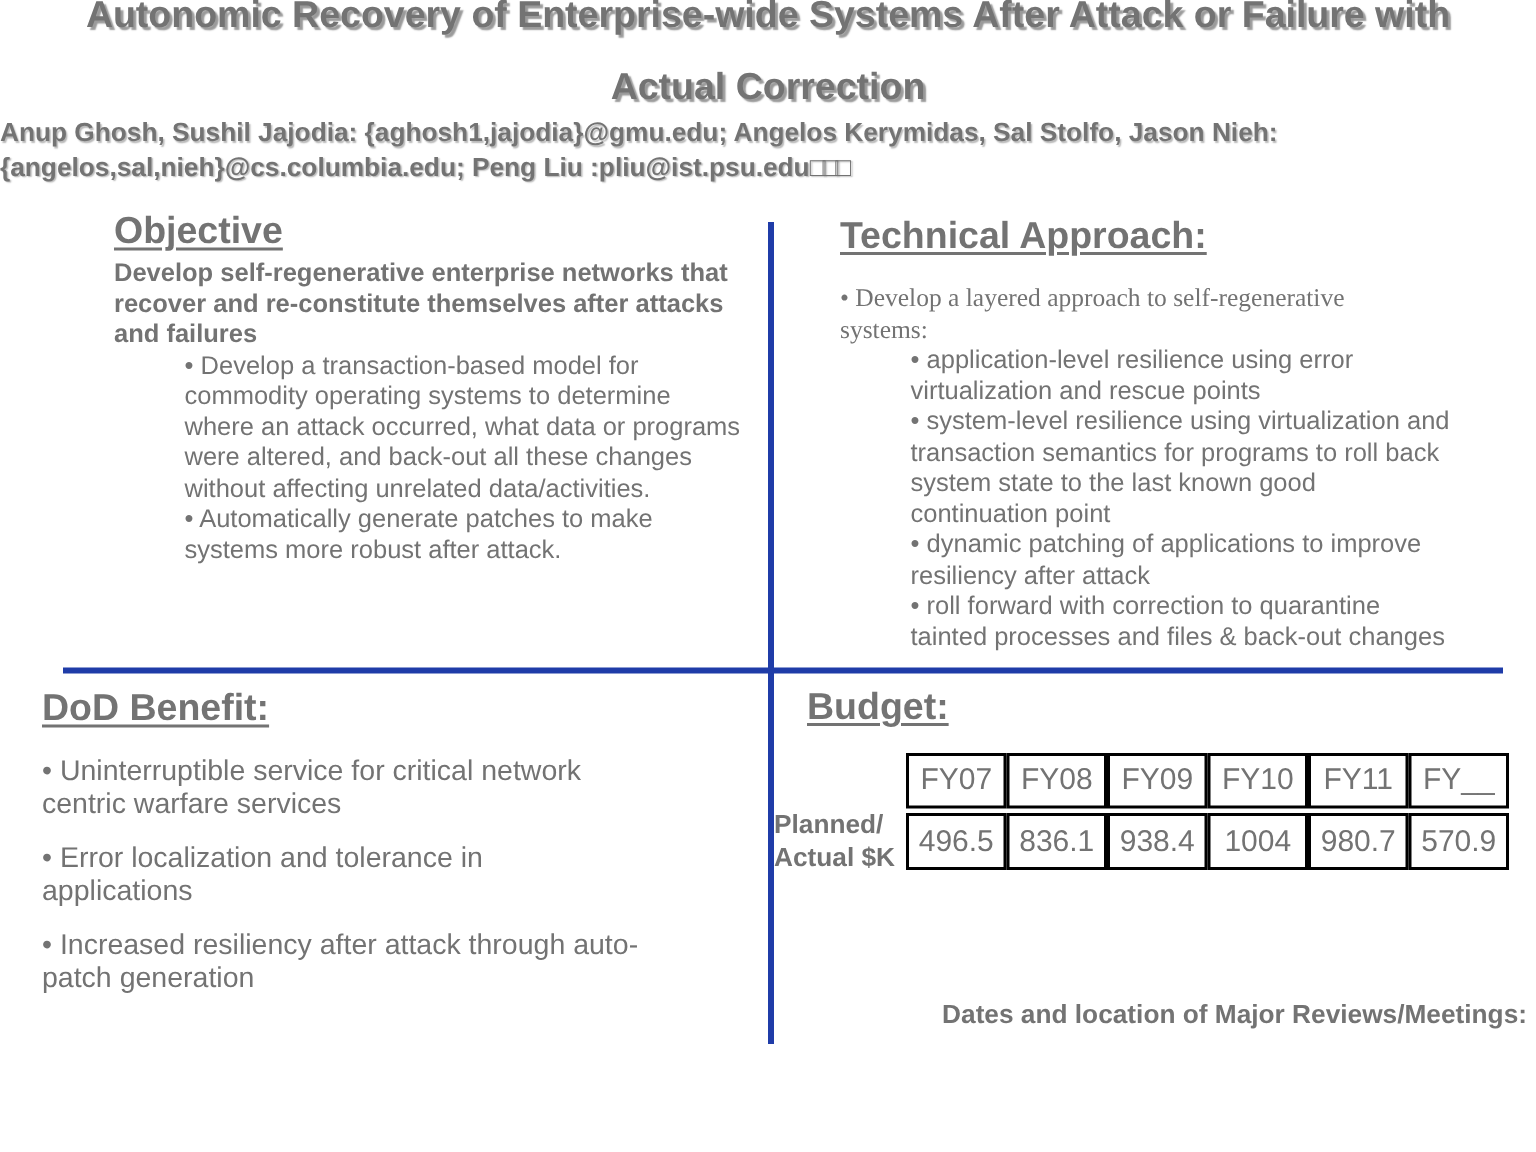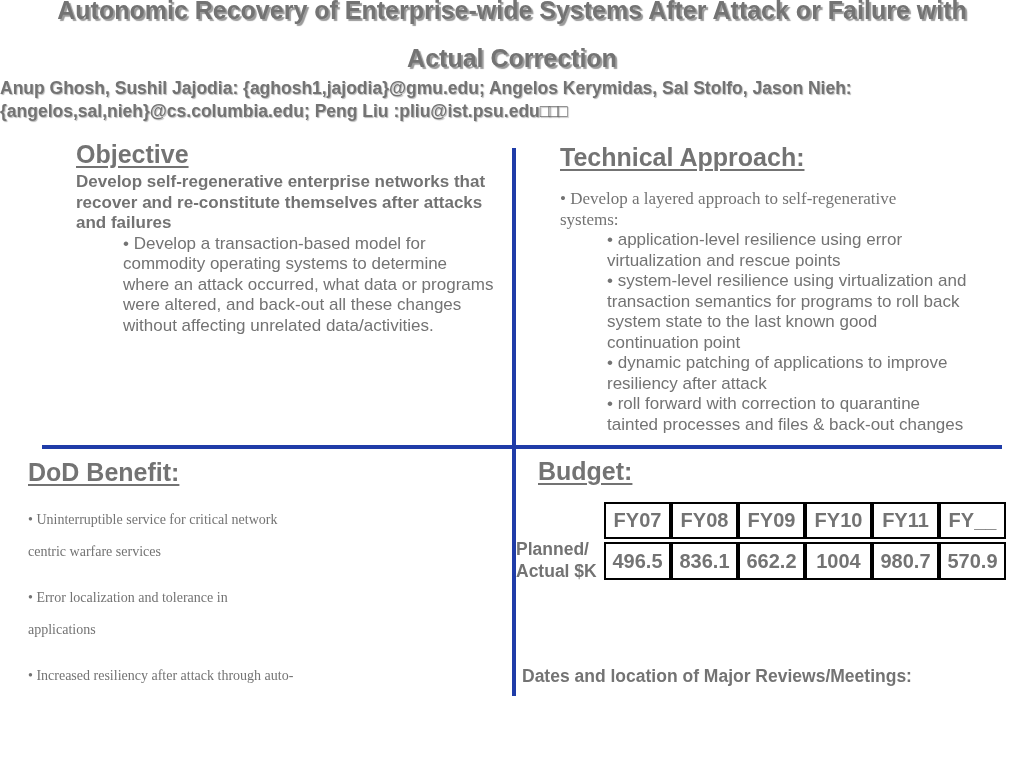--- a/index.html
+++ b/index.html
@@ -39,36 +39,36 @@
   #budget    { left:516px; top:456px; width:502px; }
 
   .body-sm { font-size:17px; line-height:20.5px; }
   .intro   { font-weight:bold; margin-top:3px; white-space:pre-line; }
   .bullets-indent { margin-left:47px; }
   .bullet  { white-space:pre-line; }
   .bullet .txt { white-space:pre-line; }
 
   #tech .lead-bullet { margin-top:17px; white-space:pre-line;font-family:Liberation Serif, serif; }
 
-  #dod .bullet { font-size:14px; line-height:32px; margin-top:14px; white-space:pre-line;font-family:Liberation Serif, serif; }
+  #dod .bullet { font-size:19px; line-height:22px; margin-top:14px; white-space:pre-line; }
   #dod .bullet:first-of-type { margin-top:17px; }
 
   
   #budget .sec-heading { margin-left:22px; }
   .budget-row { display:flex; align-items:flex-end; margin-top:13px; }
   .row-label { width:88px; font-weight:bold; font-size:17.5px; line-height:22px; padding-bottom:1px; }
   table.budget-table { border-collapse:separate; border-spacing:0 3px; }
   table.budget-table th, table.budget-table td {
     border:2px solid #000; width:63px; text-align:center;
-    font-weight:bold; font-size:20px; padding:0;
+    font-weight:normal; font-size:20px; padding:0;
   }
   table.budget-table th { height:33px; }
   table.budget-table td { height:34px; }
   .meetings { margin-top:82px; font-weight:bold; font-size:17.5px; line-height:22px; }
-  .meet-label { margin-left:6px; }
+  .meet-label { margin-left:6px;text-align:right; }
   .meet-loc { margin-top:11px; }
   .meet-indent { padding-left:111px; }
 </style>
 </head>
 <body>
 
 <div class="slide">
 
   <div class="title">
     <span>Autonomic Recovery of Enterprise-wide Systems After Attack or Failure with</span><br>
@@ -87,20 +87,22 @@
     <h2 class="sec-heading">Objective</h2>
     <div class="body-sm intro">Develop self-regenerative enterprise networks that
 recover and re-constitute themselves after attacks
 and failures</div>
     <div class="body-sm bullets-indent">
       <div class="bullet"><span>•</span> <span class="txt">Develop a transaction-based model for
 commodity operating systems to determine
 where an attack occurred, what data or programs
 were altered, and back-out all these changes
 without affecting unrelated data/activities.</span></div>
+      <div class="bullet"><span>•</span> <span class="txt">Automatically generate patches to make
+systems more robust after attack.</span></div>
     </div>
   </div>
 
   <div id="tech" class="section">
     <h2 class="sec-heading">Technical Approach:</h2>
     <div class="body-sm lead-bullet"><span>•</span> <span class="txt">Develop a layered approach to self-regenerative
 systems:</span></div>
     <div class="body-sm bullets-indent">
       <div class="bullet"><span>•</span> <span class="txt">application-level resilience using error
 virtualization and rescue points</span></div>
@@ -139,21 +141,21 @@
           <th>FY07</th>
           <th>FY08</th>
           <th>FY09</th>
           <th>FY10</th>
           <th>FY11</th>
           <th>FY__</th>
         </tr>
         <tr>
           <td>496.5</td>
           <td>836.1</td>
-          <td>662.2</td>
+          <td>938.4</td>
           <td>1004</td>
           <td>980.7</td>
           <td>570.9</td>
         </tr>
       </tbody>
         </table>
     </div>
 
     <div class="meetings">
       <div class="meet-label">Dates and location of Major Reviews/Meetings:</div>

